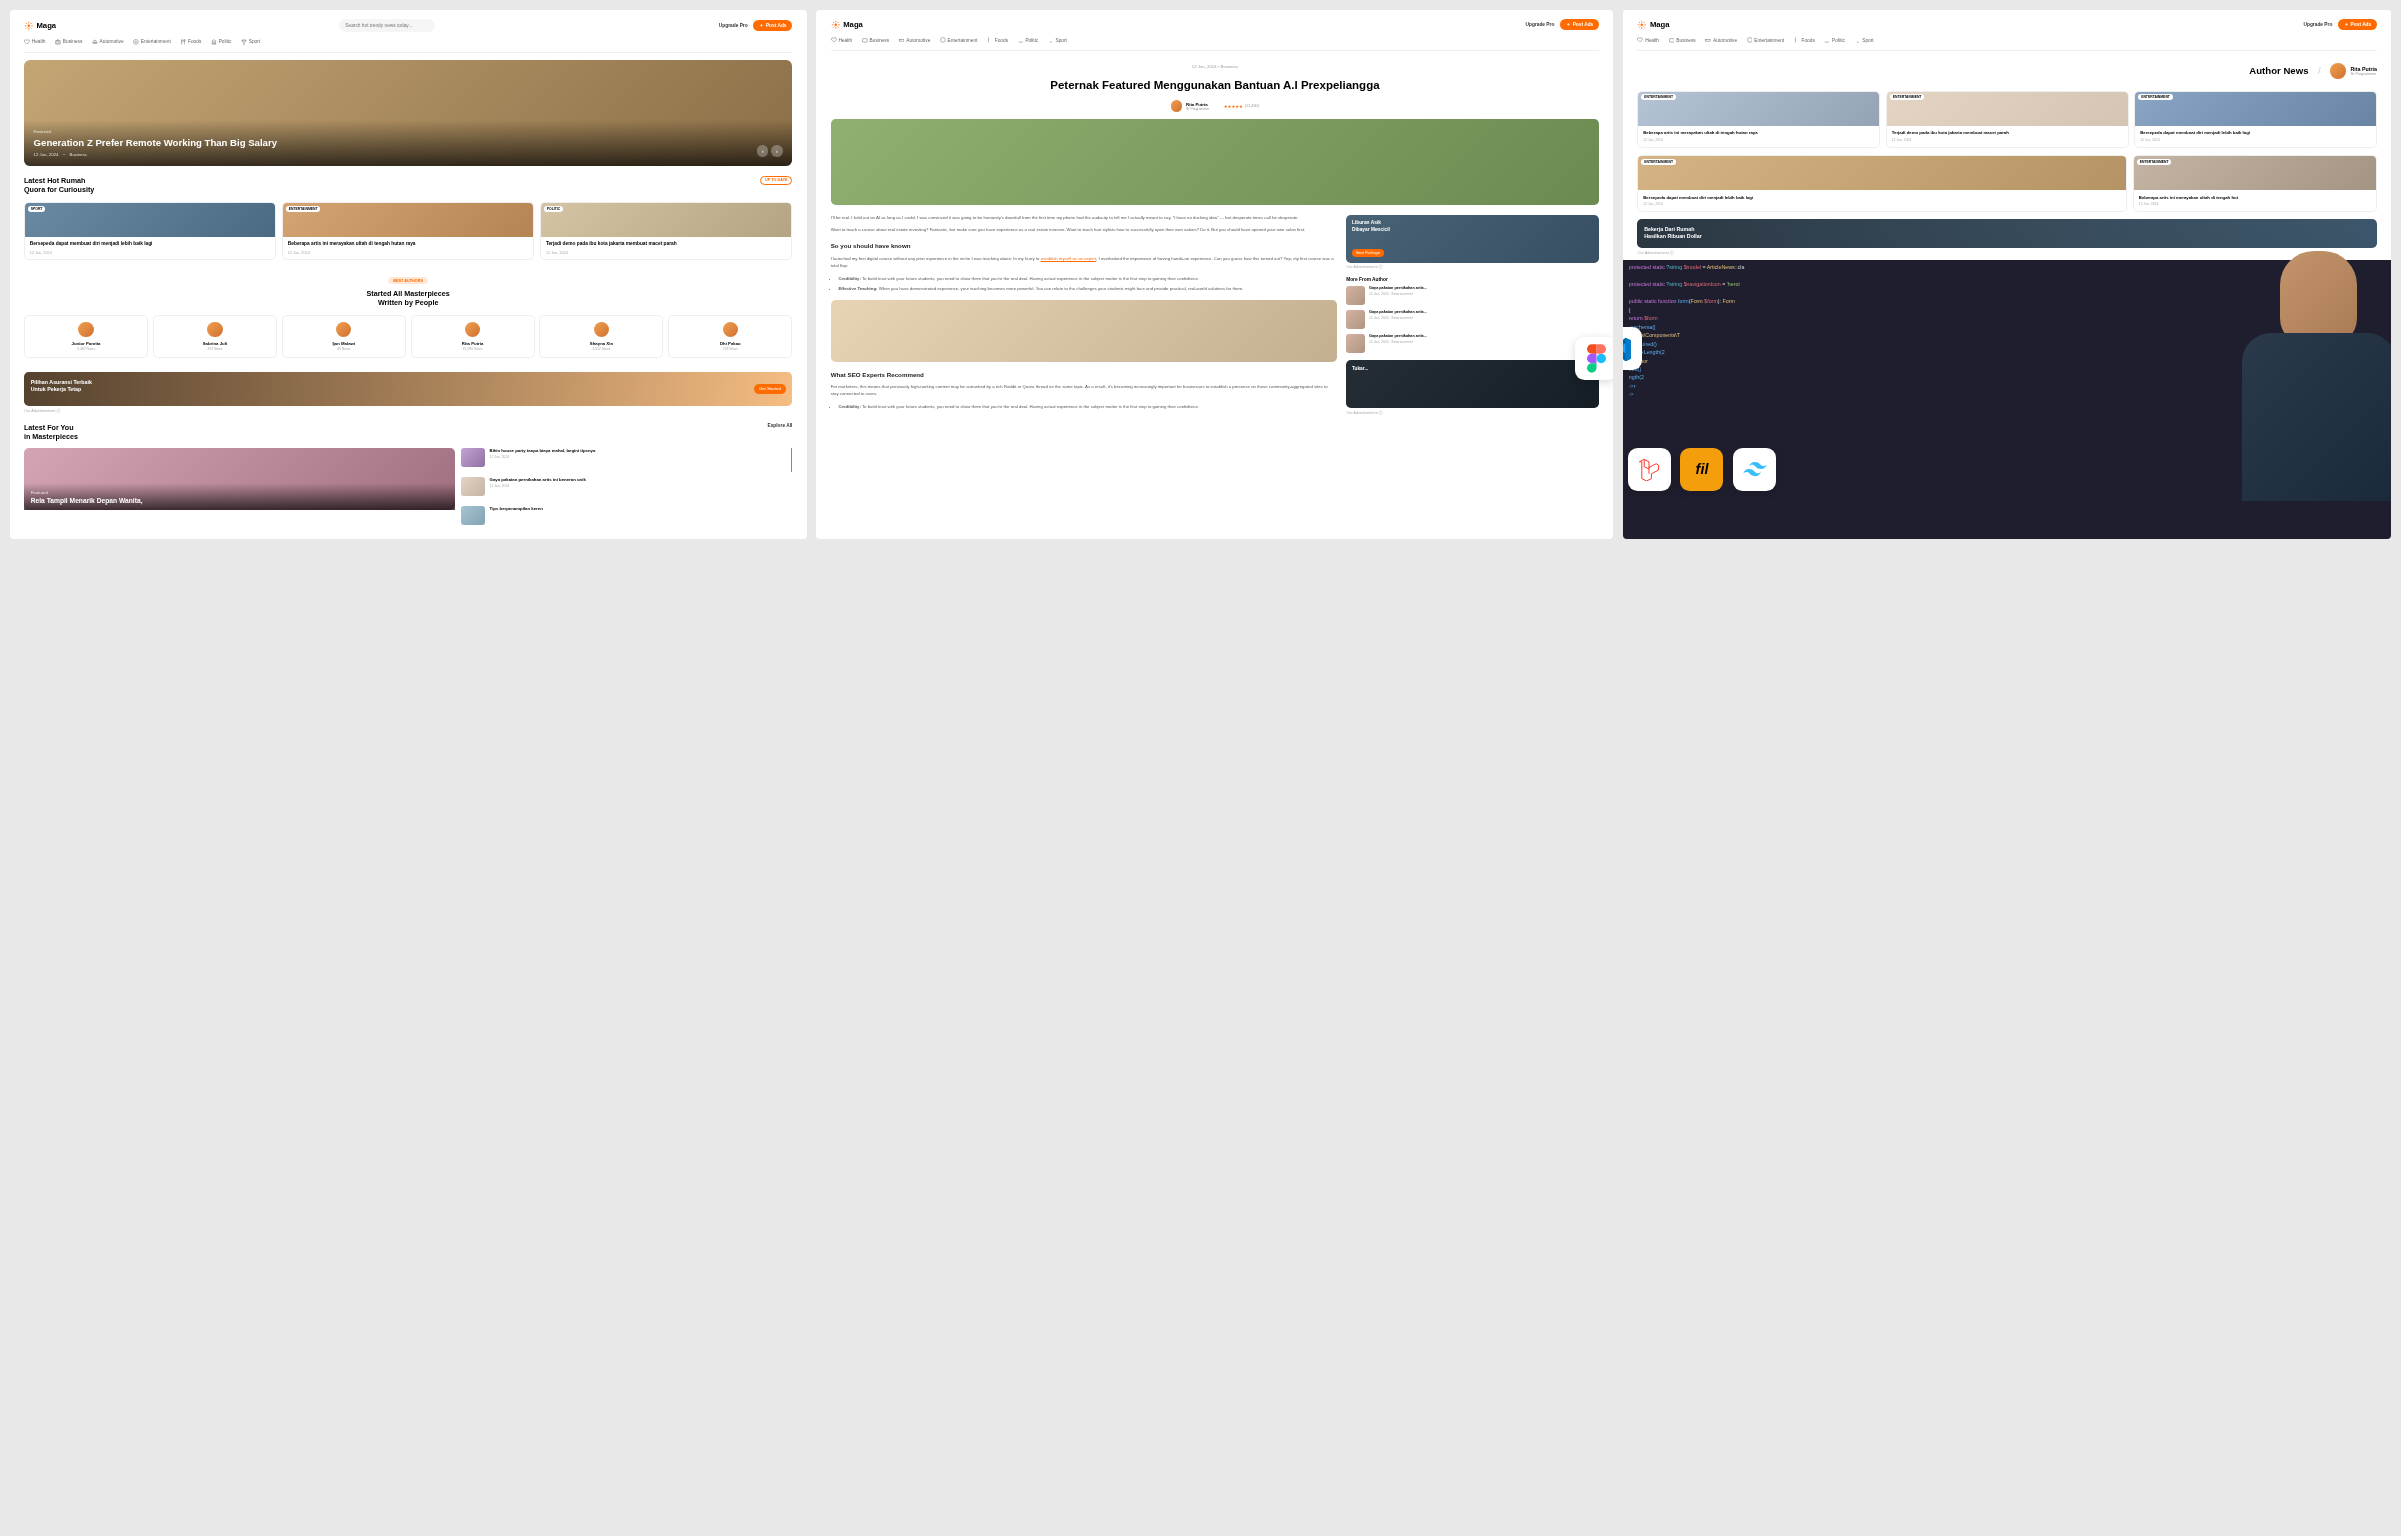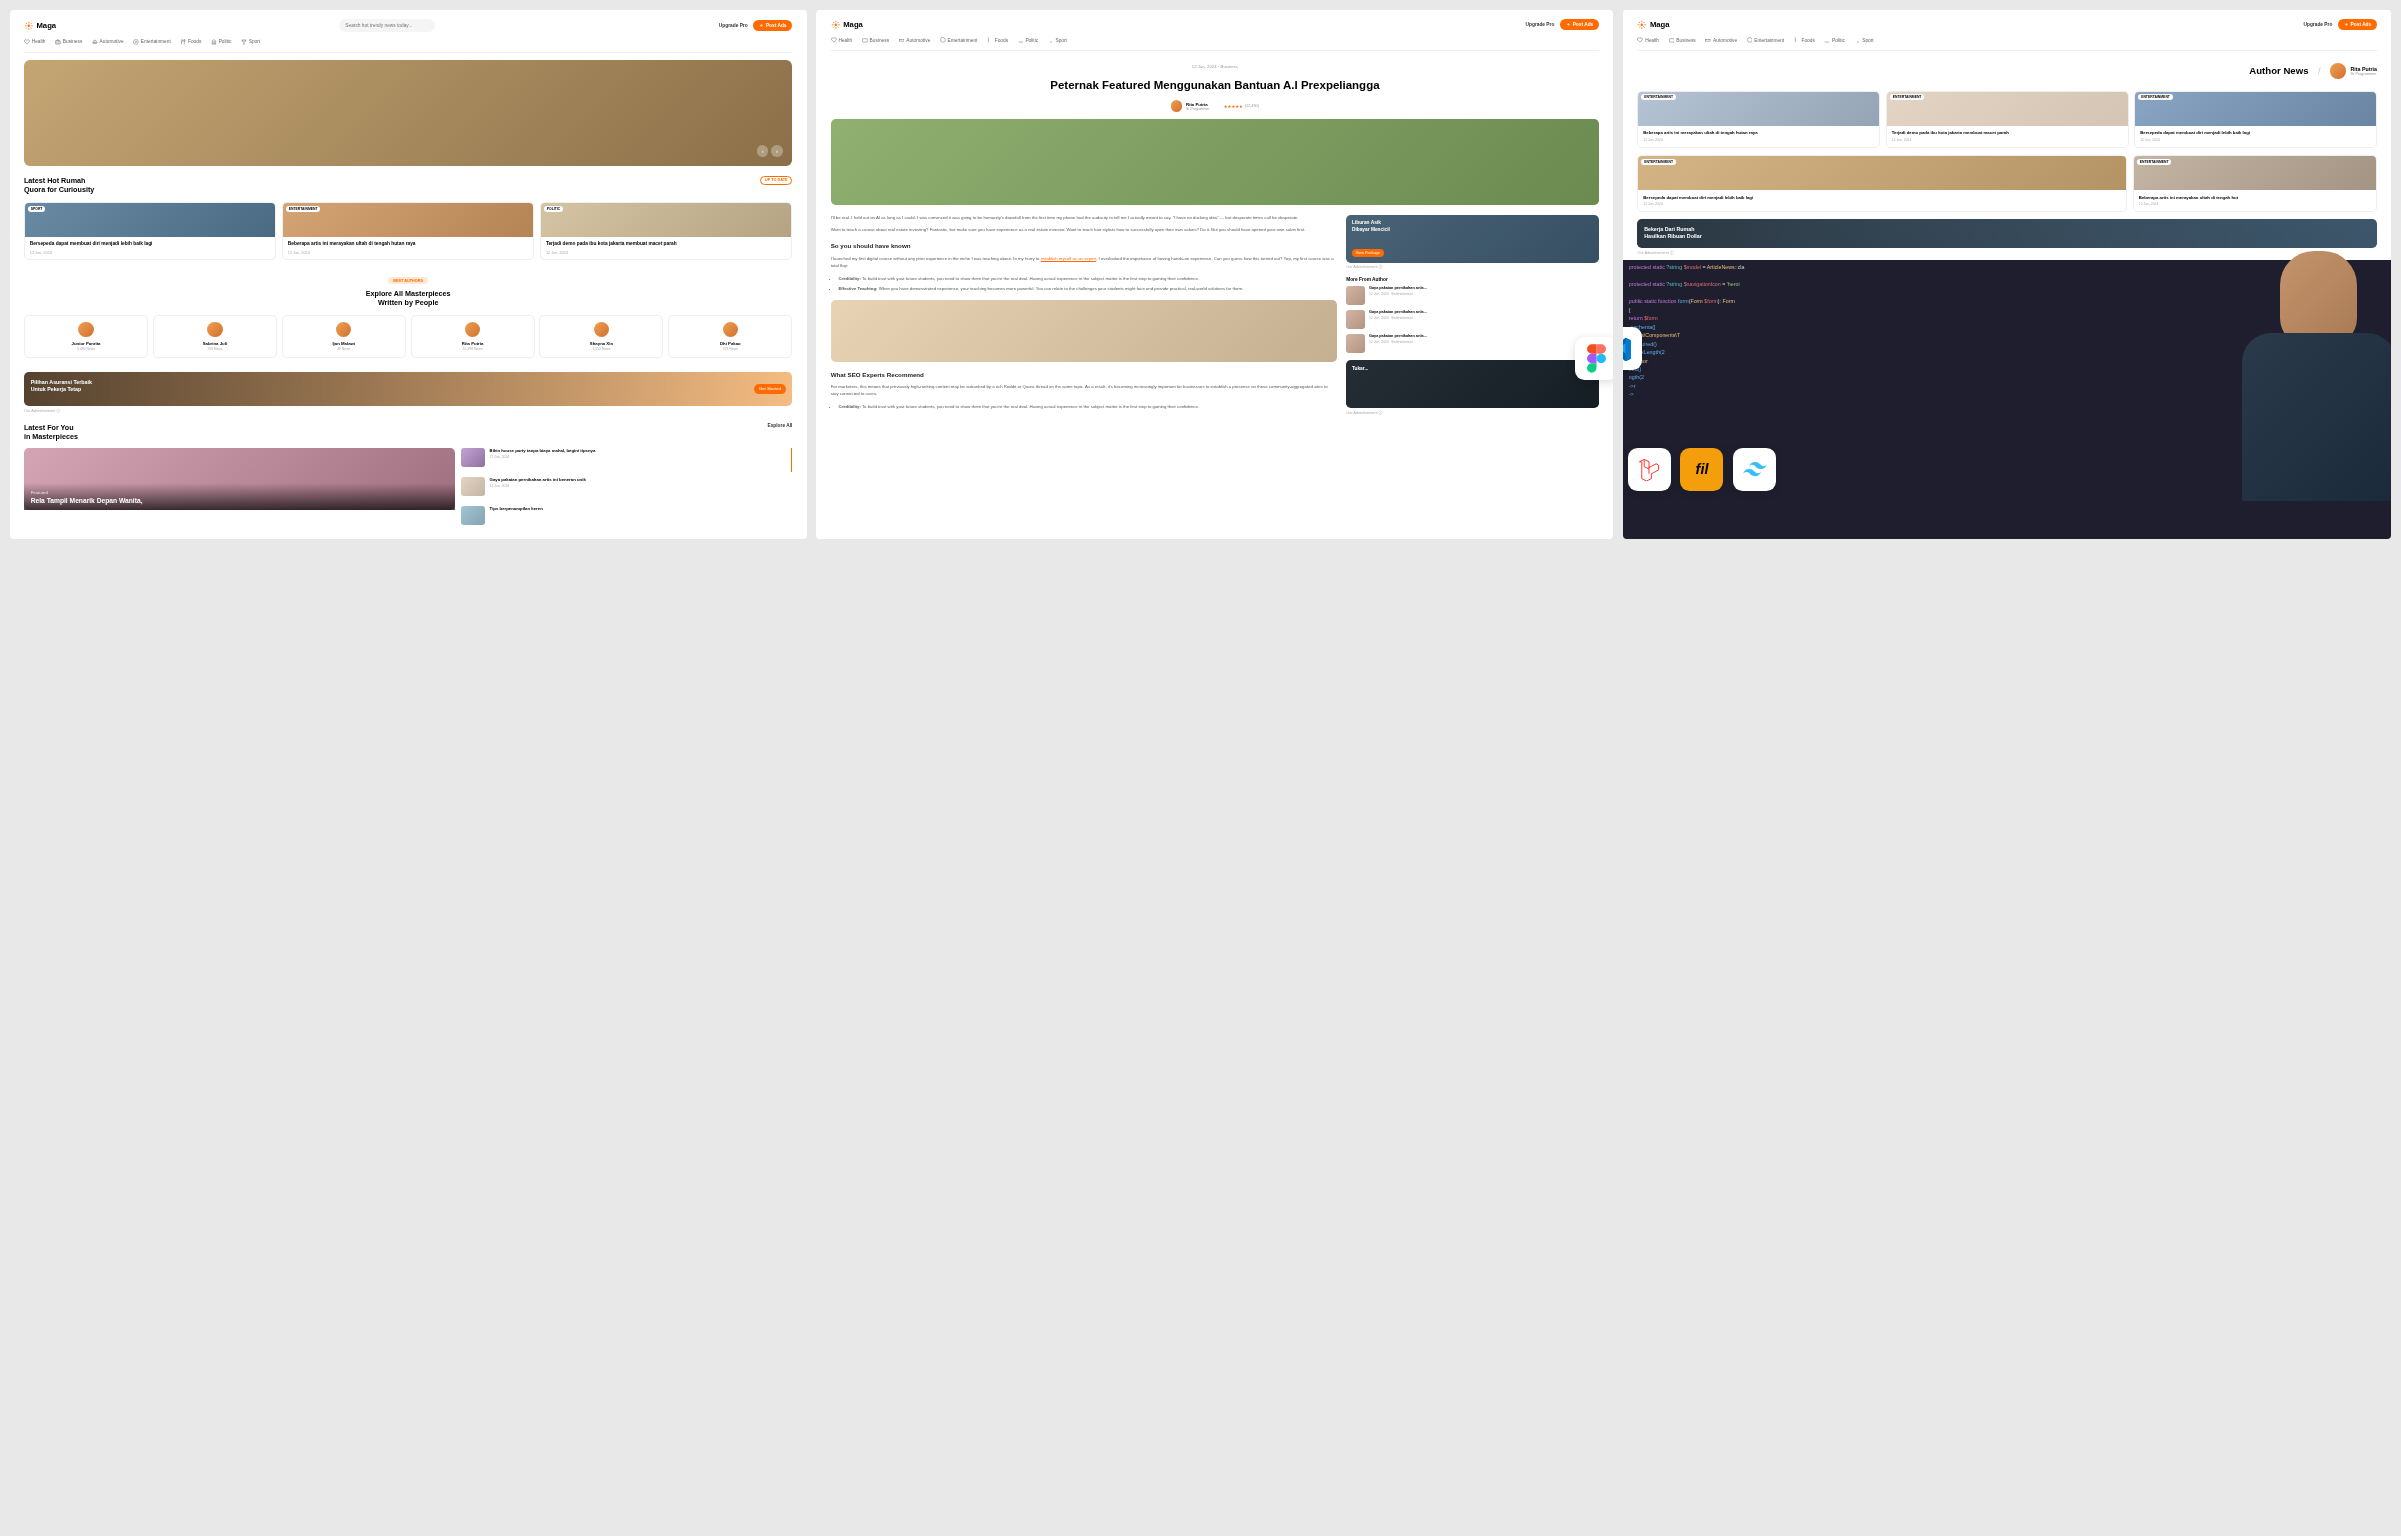--- a/index.html
+++ b/index.html
@@ -190,20 +190,29 @@
         <span>Politic</span>
       </div>
     <div class="nav-item">
         <svg class="nav-icon" viewBox="0 0 24 24" fill="none" stroke="currentColor" stroke-width="2">
           <path d="M8 21h8M12 17v4M7 4h10v5a5 5 0 0 1-10 0V4zM7 4H4v3a3 3 0 0 0 3 3M17 4h3v3a3 3 0 0 1-3 3"></path>
         </svg>
         <span>Sport</span>
       </div>
   </div>
   <div class="hero">
+    <div class="hero-overlay">
+      <div class="featured-tag">Featured</div>
+      <div class="hero-title">Generation Z Prefer Remote Working Than Big Salary</div>
+      <div class="hero-meta">
+        <span>12 Jun, 2024</span>
+        <span>•</span>
+        <span>Business</span>
+      </div>
+    </div>
     <div class="hero-nav">
       <button class="hero-nav-btn">‹</button>
       <button class="hero-nav-btn">›</button>
     </div>
   </div>
   <div class="section-head">
     <div class="section-title">
       <div>Latest Hot Rumah</div>
       <div>Quora for Curiousity</div>
     </div>
@@ -234,21 +243,21 @@
         </div>
         <div class="news-body">
           <div class="news-title">Terjadi demo pada ibu kota jakarta membuat macet parah</div>
           <div class="news-date">12 Jun, 2024</div>
         </div>
       </div>
   </div>
   <div class="authors-section">
     <span class="badge-center">BEST AUTHORS</span>
     <div class="section-title">
-      <div>Explore All Masterpieces</div>
+      <div>Started All Masterpieces</div>
       <div>Written by People</div>
     </div>
     <div class="authors-grid">
       <div class="author-card">
           <div class="avatar"></div>
           <div class="author-name">Junior Panrita</div>
           <div class="author-count">3,482 News</div>
         </div>
       <div class="author-card">
           <div class="avatar"></div>

